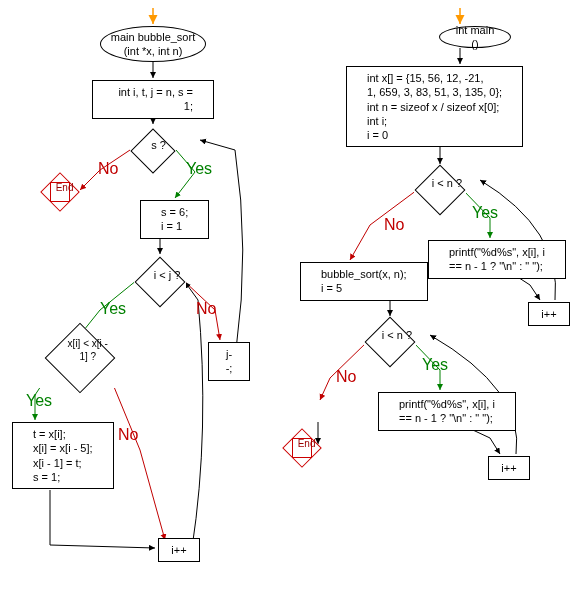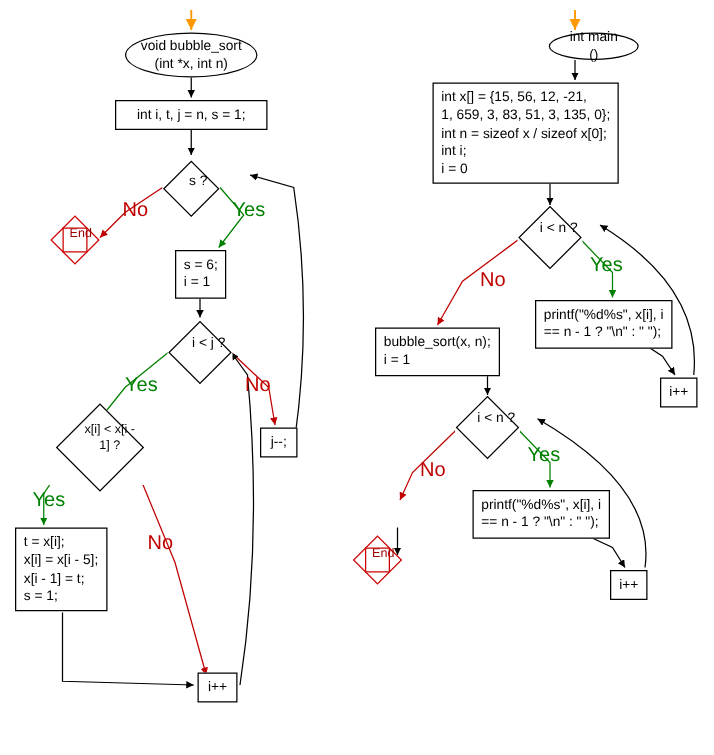--- a/index.html
+++ b/index.html
@@ -24,21 +24,21 @@
     justify-content: center;
     line-height: 1.3;
   }
   .start {
     border: 1px solid #000;
     border-radius: 50%;
     padding: 6px 12px;
   }
   .process {
     border: 1px solid #000;
-    padding: 4px 6px;
+    padding: 4px 20px;
     white-space: pre;
     text-align: left;
   }
   .process.centered { text-align: center; white-space: normal; }
   .decision {
     width: 80px;
     height: 50px;
     transform: rotate(45deg);
     border: 1px solid #000;
     background: #fff;
@@ -145,21 +145,21 @@
   <path d="M460,424 L490,438 L500,454" fill="none" stroke="#000" marker-end="url(#arr-black)"></path>
 
   <path d="M516,454 Q525,390 430,335" fill="none" stroke="#000" marker-end="url(#arr-black)"></path>
 
   <path d="M367,342 L330,378 L320,400" fill="none" stroke="#c00000" marker-end="url(#arr-red)"></path>
 
   <line x1="318" y1="422" x2="318" y2="444" stroke="#000" marker-end="url(#arr-black)"></line>
 </svg>
 
 <div class="node start" style="left:100px; top:26px; width:106px; height:36px;">
-  <span style="white-space:pre; font-size:11px;">void bubble_sort
+  <span style="white-space:pre; font-size:11px;">main bubble_sort
 (int *x, int n)</span>
 </div>
 
 <div class="node process centered" style="left:92px; top:80px; width:122px;text-align:right;">
   <span>int i, t, j = n, s = 1;</span>
 </div>
 
 <div class="node" style="left:130px; top:128px; width:46px; height:46px;">
   <div class="decision" style="width:32px; height:32px;">
     <div class="decision-inner">s ?</div>
@@ -235,21 +235,21 @@
   <span>printf("%d%s", x[i], i
 == n - 1 ? "\n" : " ");</span>
 </div>
 
 <div class="node process centered" style="left:528px; top:302px; width:30px;">
   <span>i++</span>
 </div>
 
 <div class="node process" style="left:300px; top:262px;">
   <span>bubble_sort(x, n);
-i = 1</span>
+i = 5</span>
 </div>
 
 <div class="node" style="left:364px; top:316px; width:52px; height:52px;">
   <div class="decision" style="width:36px; height:36px;">
     <div class="decision-inner">i &lt; n ?</div>
   </div>
 </div>
 <div class="edge-label yes" style="left:422px; top:356px;">Yes</div>
 <div class="edge-label no" style="left:336px; top:368px;">No</div>
 

